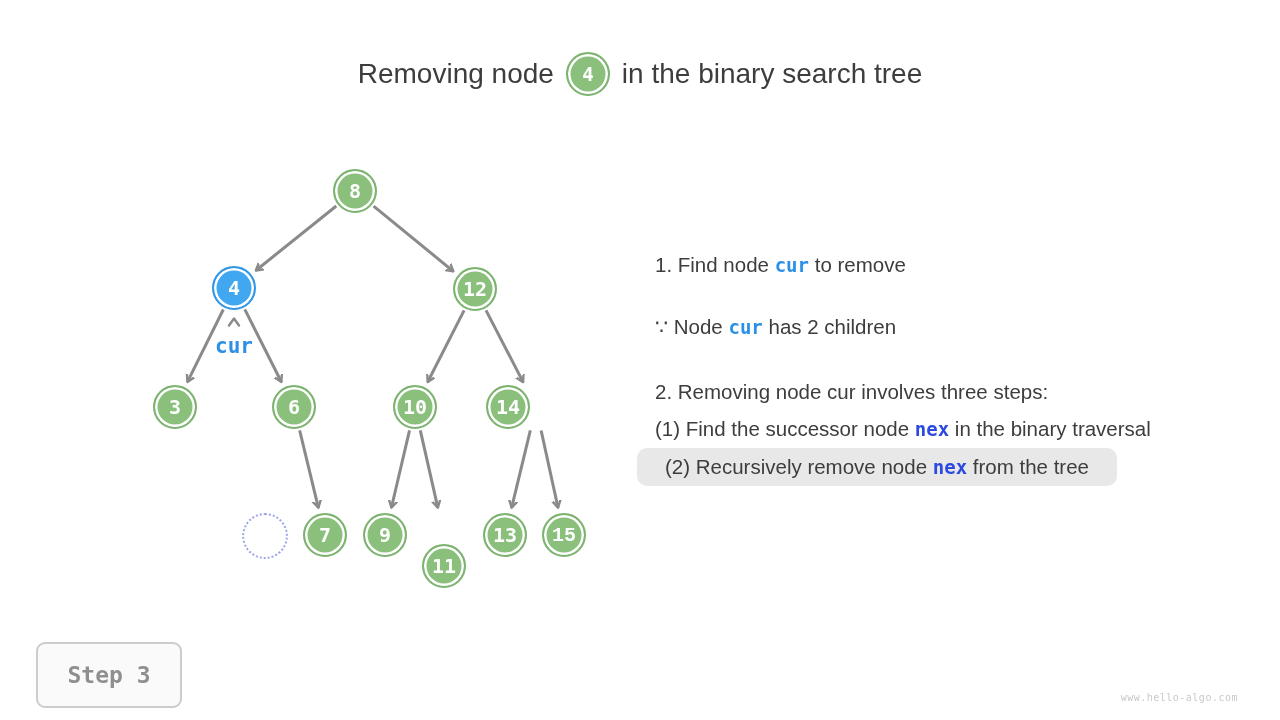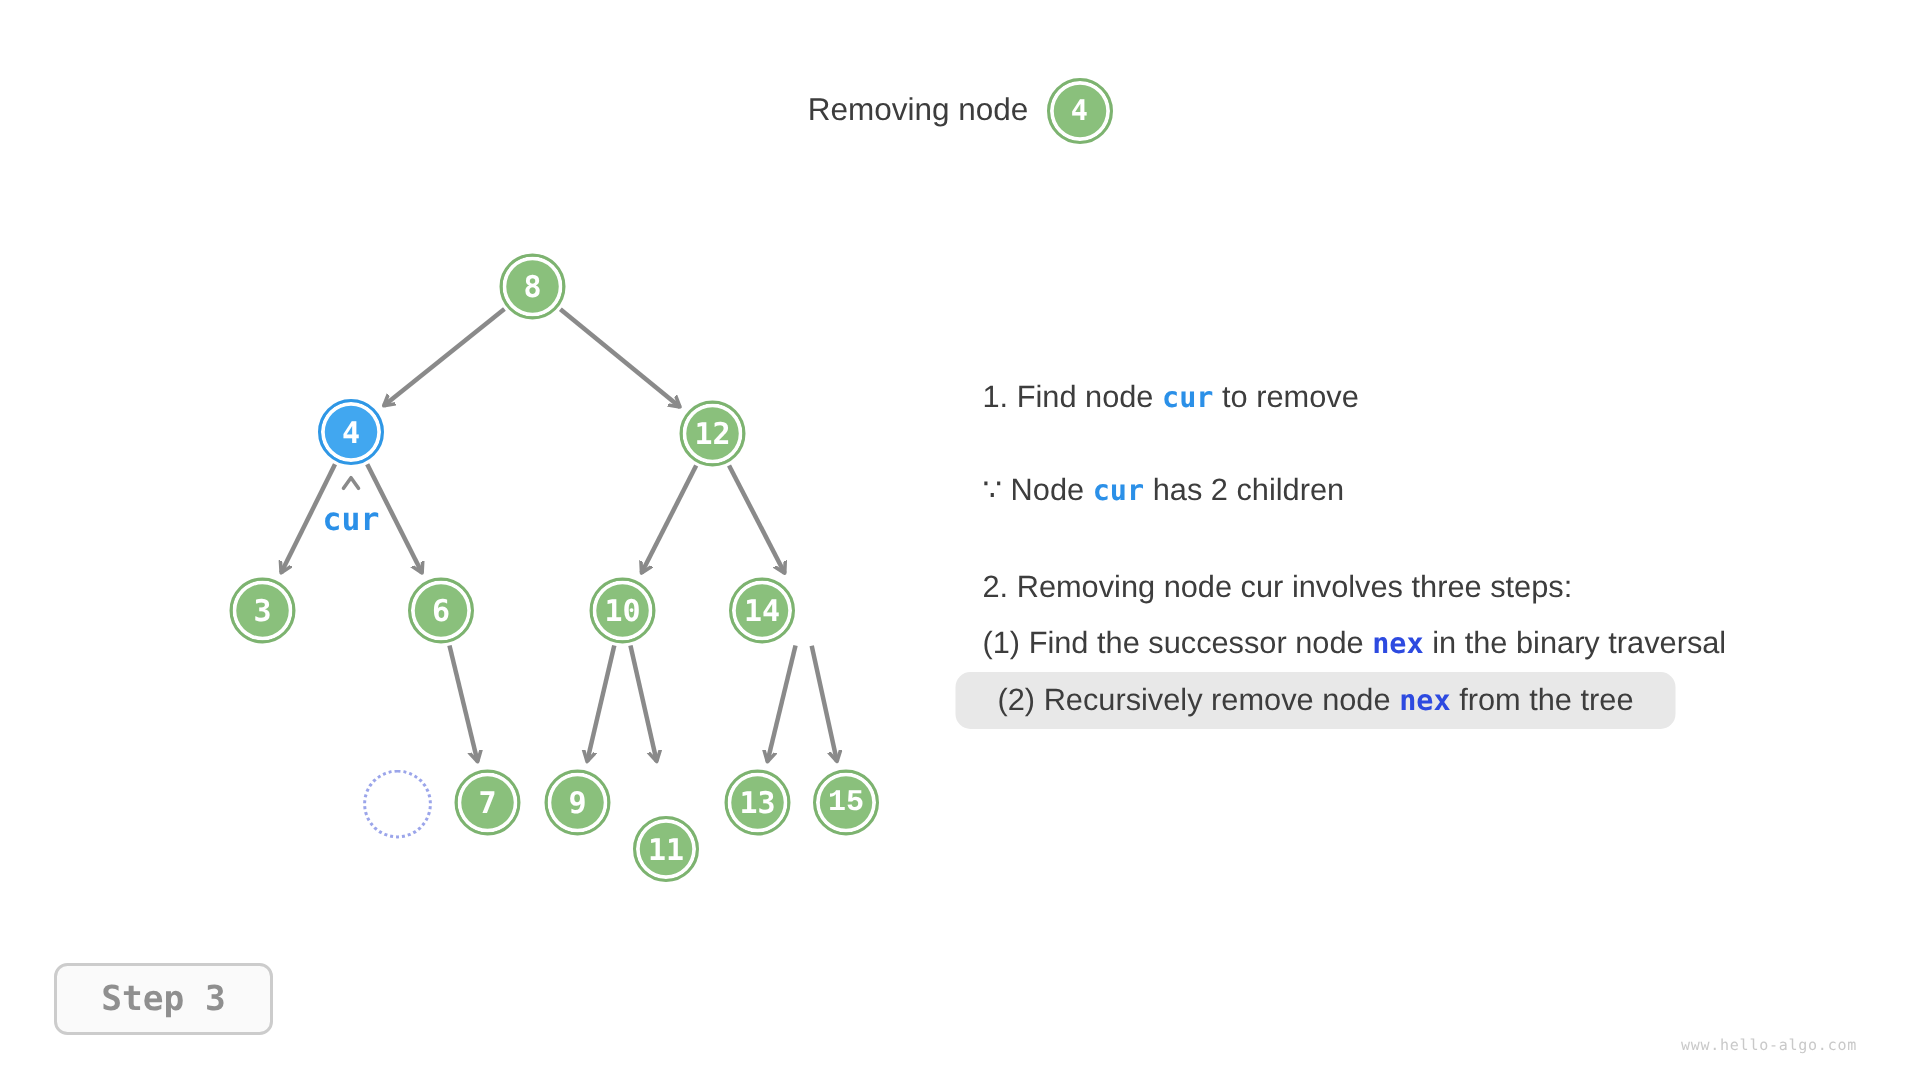--- a/index.html
+++ b/index.html
@@ -4,21 +4,21 @@
 <style>
   * { margin: 0; padding: 0; box-sizing: border-box; }
   html, body { width: 1280px; height: 720px; background: #ffffff; overflow: hidden; }
   body { position: relative; font-family: "Liberation Sans", sans-serif; color: var(--text, #3d3d3d); }
 
   
   .title-row {
     position: absolute; top: 50px; left: 0; width: 1280px; height: 48px;
     display: flex; justify-content: center; align-items: center; gap: 12px;
   }
-  .title-text { font-size: 21px; color: var(--text, #3d3d3d); }
+  .title-text { font-size: 28px; color: var(--text, #3d3d3d); }
   .title-node {
     width: 44px; height: 44px; border-radius: 50%;
     background: var(--green-fill, #8ac07c);
     border: 2px solid var(--green-border, #7db370);
     box-shadow: inset 0 0 0 2.5px #ffffff;
     display: flex; align-items: center; justify-content: center;
     color: #fff; font-family: "DejaVu Sans Mono", monospace; font-weight: bold; font-size: 19px;
   }
 
   
@@ -64,21 +64,21 @@
   }
   .code.cur { color: var(--cur-blue, #2b90e8); }
   .code.nex { color: var(--nex-blue, #2d4ae0); }
   .hl {
     display: inline-block; background: var(--highlight-bg, #e8e8e8);
     border-radius: 10px; padding: 0 28px; line-height: 37px; margin-left: -18px;
   }
 
   
   .step-badge {
-    position: absolute; left: 36px; top: 642px; width: 146px; height: 48px;
+    position: absolute; left: 36px; top: 642px; width: 146px; height: 66px;
     background: var(--badge-bg, #fafafa);
     border: 2px solid var(--badge-border, #cccccc);
     border-radius: 9px;
     display: flex; align-items: center; justify-content: center;
     font-family: "DejaVu Sans Mono", monospace; font-weight: bold; font-size: 23px;
     color: var(--badge-text, #8f8f8f);
   }
 
   
   .watermark {
@@ -88,20 +88,21 @@
   }
 </style>
 </head>
 <body>
 
 <div class="title-row">
   <span class="title-text">Removing node</span>
   <span class="title-node">
     <span>4</span>
   </span>
+  <span class="title-text">in the binary search tree</span>
 </div>
 
 <div id="tree-layer">
     <svg id="edge-svg" width="1280" height="720">
       <defs>
         <marker id="arrow" markerWidth="12" markerHeight="12" refX="7" refY="5" orient="auto" markerUnits="userSpaceOnUse">
           <path d="M0,1 L7,5 L0,9" fill="none" stroke="#8a8a8a" stroke-width="2.4" stroke-linecap="round" stroke-linejoin="round"></path>
         </marker>
       </defs>
       <line x1="336.27425643843554" y1="206.01154649150206" x2="255.84670082182518" y2="270.4865290932476" stroke="#8a8a8a" stroke-width="3" marker-end="url(#arrow)"></line>

